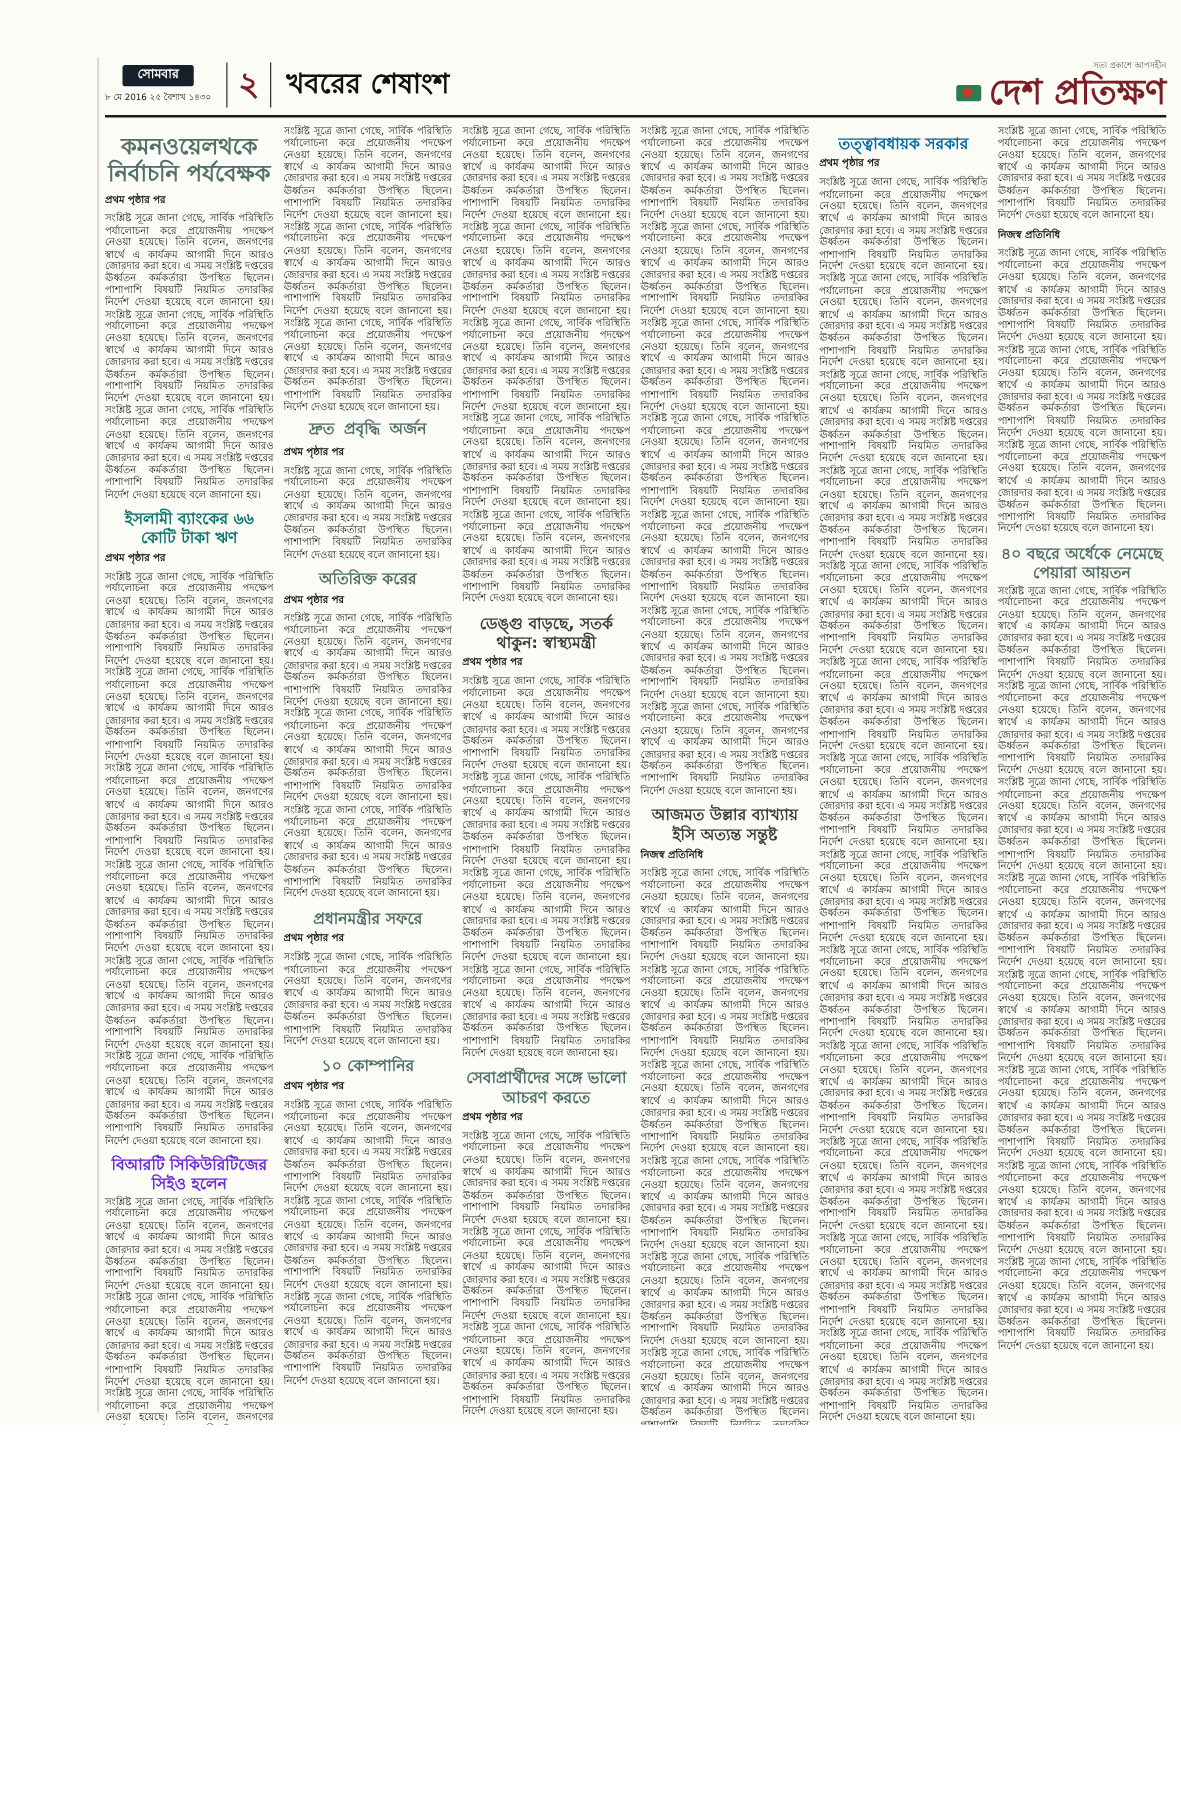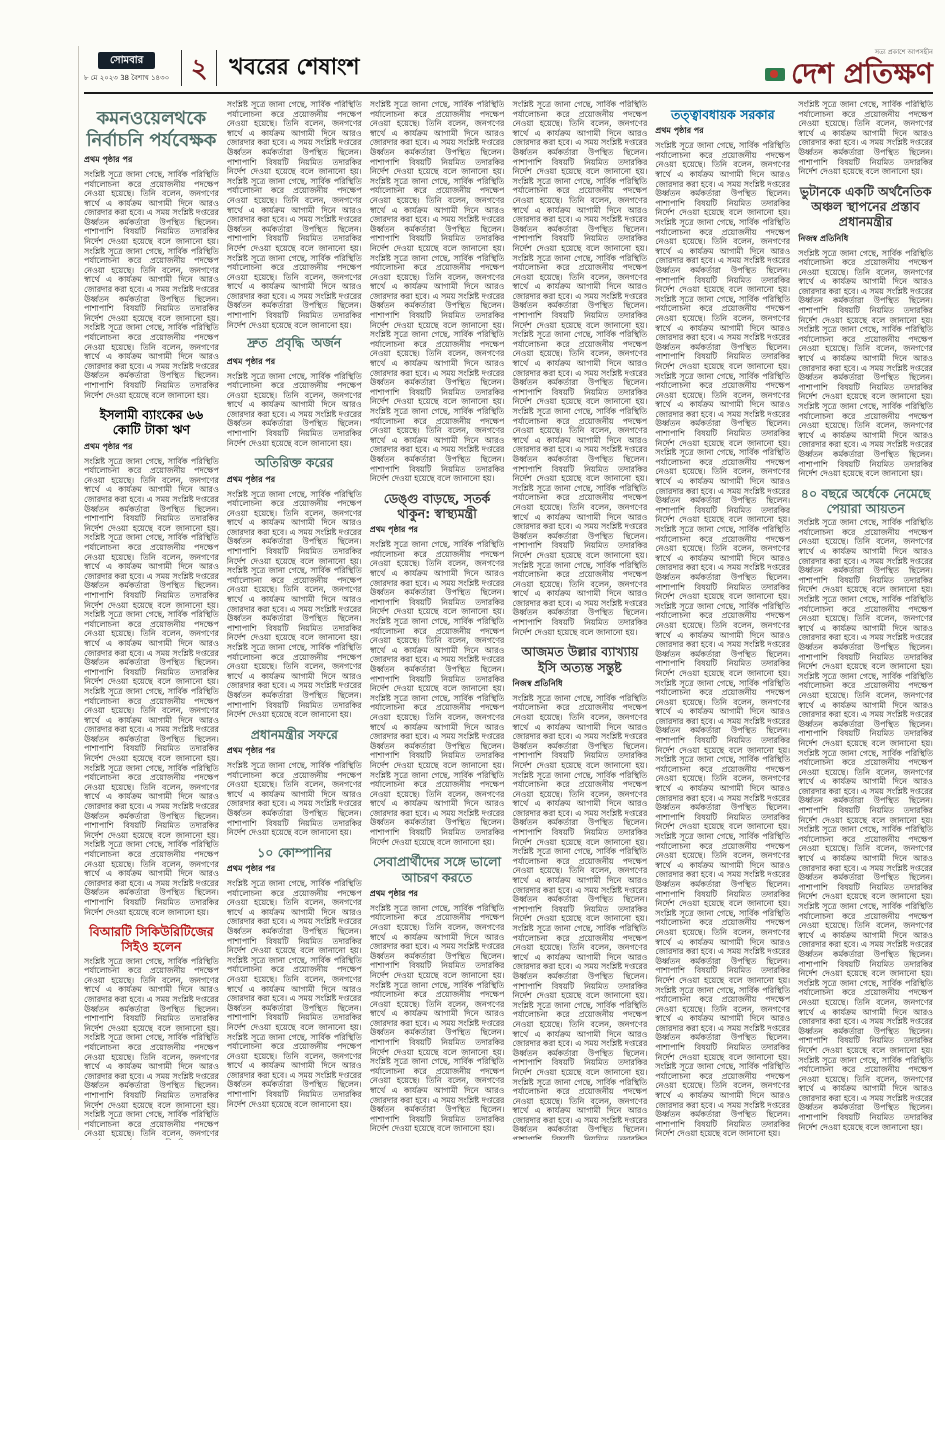--- a/index.html
+++ b/index.html
@@ -73,42 +73,42 @@
   }
 </style>
 </head>
 <body>
 
 <div class="page">
 
   <div class="header">
     <div class="header-left">
       <div class="day-box" style="background: rgb(21, 32, 43);">সোমবার</div>
-      <div class="date-line">৮ মে ২০২৩  38 বৈশাখ ১৪৩০</div>
+      <div class="date-line">৮ মে 2016  ২৫ বৈশাখ ১৪৩০</div>
     </div>
     <div class="pagenum-box" style="color: rgb(123, 31, 36);">২</div>
     <div class="section-title">খবরের শেষাংশ</div>
     <div class="masthead">
       <div class="masthead-tagline">সত্য প্রকাশে আপসহীন</div>
       <div class="masthead-row">
         <span class="flag-icon"></span>
         <span class="masthead-name" style="color: rgb(123, 31, 36);">দেশ প্রতিক্ষণ</span>
       </div>
     </div>
   </div>
 
   <div class="columns">
       <div class="col">
         <h2 class="headline big" style="color: rgb(81, 112, 106);">কমনওয়েলথকে নির্বাচনি পর্যবেক্ষক</h2>
         <div class="subline">প্রথম পৃষ্ঠার পর</div>
         <p class="body-text">সংশ্লিষ্ট সূত্রে জানা গেছে, সার্বিক পরিস্থিতি পর্যালোচনা করে প্রয়োজনীয় পদক্ষেপ নেওয়া হয়েছে। তিনি বলেন, জনগণের স্বার্থে এ কার্যক্রম আগামী দিনে আরও জোরদার করা হবে। এ সময় সংশ্লিষ্ট দপ্তরের ঊর্ধ্বতন কর্মকর্তারা উপস্থিত ছিলেন। পাশাপাশি বিষয়টি নিয়মিত তদারকির নির্দেশ দেওয়া হয়েছে বলে জানানো হয়। সংশ্লিষ্ট সূত্রে জানা গেছে, সার্বিক পরিস্থিতি পর্যালোচনা করে প্রয়োজনীয় পদক্ষেপ নেওয়া হয়েছে। তিনি বলেন, জনগণের স্বার্থে এ কার্যক্রম আগামী দিনে আরও জোরদার করা হবে। এ সময় সংশ্লিষ্ট দপ্তরের ঊর্ধ্বতন কর্মকর্তারা উপস্থিত ছিলেন। পাশাপাশি বিষয়টি নিয়মিত তদারকির নির্দেশ দেওয়া হয়েছে বলে জানানো হয়। সংশ্লিষ্ট সূত্রে জানা গেছে, সার্বিক পরিস্থিতি পর্যালোচনা করে প্রয়োজনীয় পদক্ষেপ নেওয়া হয়েছে। তিনি বলেন, জনগণের স্বার্থে এ কার্যক্রম আগামী দিনে আরও জোরদার করা হবে। এ সময় সংশ্লিষ্ট দপ্তরের ঊর্ধ্বতন কর্মকর্তারা উপস্থিত ছিলেন। পাশাপাশি বিষয়টি নিয়মিত তদারকির নির্দেশ দেওয়া হয়েছে বলে জানানো হয়।</p>
-        <h2 class="headline" style="color: #000000;">ইসলামী ব্যাংকের ৬৬ কোটি টাকা ঋণ</h2>
+        <h2 class="headline" style="color: #0f766e;">ইসলামী ব্যাংকের ৬৬ কোটি টাকা ঋণ</h2>
         <div class="subline">প্রথম পৃষ্ঠার পর</div>
         <p class="body-text">সংশ্লিষ্ট সূত্রে জানা গেছে, সার্বিক পরিস্থিতি পর্যালোচনা করে প্রয়োজনীয় পদক্ষেপ নেওয়া হয়েছে। তিনি বলেন, জনগণের স্বার্থে এ কার্যক্রম আগামী দিনে আরও জোরদার করা হবে। এ সময় সংশ্লিষ্ট দপ্তরের ঊর্ধ্বতন কর্মকর্তারা উপস্থিত ছিলেন। পাশাপাশি বিষয়টি নিয়মিত তদারকির নির্দেশ দেওয়া হয়েছে বলে জানানো হয়। সংশ্লিষ্ট সূত্রে জানা গেছে, সার্বিক পরিস্থিতি পর্যালোচনা করে প্রয়োজনীয় পদক্ষেপ নেওয়া হয়েছে। তিনি বলেন, জনগণের স্বার্থে এ কার্যক্রম আগামী দিনে আরও জোরদার করা হবে। এ সময় সংশ্লিষ্ট দপ্তরের ঊর্ধ্বতন কর্মকর্তারা উপস্থিত ছিলেন। পাশাপাশি বিষয়টি নিয়মিত তদারকির নির্দেশ দেওয়া হয়েছে বলে জানানো হয়। সংশ্লিষ্ট সূত্রে জানা গেছে, সার্বিক পরিস্থিতি পর্যালোচনা করে প্রয়োজনীয় পদক্ষেপ নেওয়া হয়েছে। তিনি বলেন, জনগণের স্বার্থে এ কার্যক্রম আগামী দিনে আরও জোরদার করা হবে। এ সময় সংশ্লিষ্ট দপ্তরের ঊর্ধ্বতন কর্মকর্তারা উপস্থিত ছিলেন। পাশাপাশি বিষয়টি নিয়মিত তদারকির নির্দেশ দেওয়া হয়েছে বলে জানানো হয়। সংশ্লিষ্ট সূত্রে জানা গেছে, সার্বিক পরিস্থিতি পর্যালোচনা করে প্রয়োজনীয় পদক্ষেপ নেওয়া হয়েছে। তিনি বলেন, জনগণের স্বার্থে এ কার্যক্রম আগামী দিনে আরও জোরদার করা হবে। এ সময় সংশ্লিষ্ট দপ্তরের ঊর্ধ্বতন কর্মকর্তারা উপস্থিত ছিলেন। পাশাপাশি বিষয়টি নিয়মিত তদারকির নির্দেশ দেওয়া হয়েছে বলে জানানো হয়। সংশ্লিষ্ট সূত্রে জানা গেছে, সার্বিক পরিস্থিতি পর্যালোচনা করে প্রয়োজনীয় পদক্ষেপ নেওয়া হয়েছে। তিনি বলেন, জনগণের স্বার্থে এ কার্যক্রম আগামী দিনে আরও জোরদার করা হবে। এ সময় সংশ্লিষ্ট দপ্তরের ঊর্ধ্বতন কর্মকর্তারা উপস্থিত ছিলেন। পাশাপাশি বিষয়টি নিয়মিত তদারকির নির্দেশ দেওয়া হয়েছে বলে জানানো হয়। সংশ্লিষ্ট সূত্রে জানা গেছে, সার্বিক পরিস্থিতি পর্যালোচনা করে প্রয়োজনীয় পদক্ষেপ নেওয়া হয়েছে। তিনি বলেন, জনগণের স্বার্থে এ কার্যক্রম আগামী দিনে আরও জোরদার করা হবে। এ সময় সংশ্লিষ্ট দপ্তরের ঊর্ধ্বতন কর্মকর্তারা উপস্থিত ছিলেন। পাশাপাশি বিষয়টি নিয়মিত তদারকির নির্দেশ দেওয়া হয়েছে বলে জানানো হয়।</p>
-        <h2 class="headline" style="color: #b91c1c;">বিআরটি সিকিউরিটিজের সিইও হলেন</h2>
+        <h2 class="headline" style="color: #6d28d9;">বিআরটি সিকিউরিটিজের সিইও হলেন</h2>
         <p class="body-text">সংশ্লিষ্ট সূত্রে জানা গেছে, সার্বিক পরিস্থিতি পর্যালোচনা করে প্রয়োজনীয় পদক্ষেপ নেওয়া হয়েছে। তিনি বলেন, জনগণের স্বার্থে এ কার্যক্রম আগামী দিনে আরও জোরদার করা হবে। এ সময় সংশ্লিষ্ট দপ্তরের ঊর্ধ্বতন কর্মকর্তারা উপস্থিত ছিলেন। পাশাপাশি বিষয়টি নিয়মিত তদারকির নির্দেশ দেওয়া হয়েছে বলে জানানো হয়। সংশ্লিষ্ট সূত্রে জানা গেছে, সার্বিক পরিস্থিতি পর্যালোচনা করে প্রয়োজনীয় পদক্ষেপ নেওয়া হয়েছে। তিনি বলেন, জনগণের স্বার্থে এ কার্যক্রম আগামী দিনে আরও জোরদার করা হবে। এ সময় সংশ্লিষ্ট দপ্তরের ঊর্ধ্বতন কর্মকর্তারা উপস্থিত ছিলেন। পাশাপাশি বিষয়টি নিয়মিত তদারকির নির্দেশ দেওয়া হয়েছে বলে জানানো হয়। সংশ্লিষ্ট সূত্রে জানা গেছে, সার্বিক পরিস্থিতি পর্যালোচনা করে প্রয়োজনীয় পদক্ষেপ নেওয়া হয়েছে। তিনি বলেন, জনগণের স্বার্থে এ কার্যক্রম আগামী দিনে আরও জোরদার করা হবে। এ সময় সংশ্লিষ্ট দপ্তরের ঊর্ধ্বতন কর্মকর্তারা উপস্থিত ছিলেন। পাশাপাশি বিষয়টি নিয়মিত তদারকির নির্দেশ দেওয়া হয়েছে বলে জানানো হয়।</p>
       </div>
       <div class="col">
         <p class="body-text">সংশ্লিষ্ট সূত্রে জানা গেছে, সার্বিক পরিস্থিতি পর্যালোচনা করে প্রয়োজনীয় পদক্ষেপ নেওয়া হয়েছে। তিনি বলেন, জনগণের স্বার্থে এ কার্যক্রম আগামী দিনে আরও জোরদার করা হবে। এ সময় সংশ্লিষ্ট দপ্তরের ঊর্ধ্বতন কর্মকর্তারা উপস্থিত ছিলেন। পাশাপাশি বিষয়টি নিয়মিত তদারকির নির্দেশ দেওয়া হয়েছে বলে জানানো হয়। সংশ্লিষ্ট সূত্রে জানা গেছে, সার্বিক পরিস্থিতি পর্যালোচনা করে প্রয়োজনীয় পদক্ষেপ নেওয়া হয়েছে। তিনি বলেন, জনগণের স্বার্থে এ কার্যক্রম আগামী দিনে আরও জোরদার করা হবে। এ সময় সংশ্লিষ্ট দপ্তরের ঊর্ধ্বতন কর্মকর্তারা উপস্থিত ছিলেন। পাশাপাশি বিষয়টি নিয়মিত তদারকির নির্দেশ দেওয়া হয়েছে বলে জানানো হয়। সংশ্লিষ্ট সূত্রে জানা গেছে, সার্বিক পরিস্থিতি পর্যালোচনা করে প্রয়োজনীয় পদক্ষেপ নেওয়া হয়েছে। তিনি বলেন, জনগণের স্বার্থে এ কার্যক্রম আগামী দিনে আরও জোরদার করা হবে। এ সময় সংশ্লিষ্ট দপ্তরের ঊর্ধ্বতন কর্মকর্তারা উপস্থিত ছিলেন। পাশাপাশি বিষয়টি নিয়মিত তদারকির নির্দেশ দেওয়া হয়েছে বলে জানানো হয়।</p>
         <h2 class="headline" style="color: rgb(81, 112, 106); font-family: Liberation Mono, monospace;">দ্রুত প্রবৃদ্ধি অর্জন</h2>
         <div class="subline">প্রথম পৃষ্ঠার পর</div>
         <p class="body-text">সংশ্লিষ্ট সূত্রে জানা গেছে, সার্বিক পরিস্থিতি পর্যালোচনা করে প্রয়োজনীয় পদক্ষেপ নেওয়া হয়েছে। তিনি বলেন, জনগণের স্বার্থে এ কার্যক্রম আগামী দিনে আরও জোরদার করা হবে। এ সময় সংশ্লিষ্ট দপ্তরের ঊর্ধ্বতন কর্মকর্তারা উপস্থিত ছিলেন। পাশাপাশি বিষয়টি নিয়মিত তদারকির নির্দেশ দেওয়া হয়েছে বলে জানানো হয়।</p>
         <h2 class="headline" style="color: rgb(81, 112, 106);">অতিরিক্ত করের</h2>
         <div class="subline">প্রথম পৃষ্ঠার পর</div>
         <p class="body-text">সংশ্লিষ্ট সূত্রে জানা গেছে, সার্বিক পরিস্থিতি পর্যালোচনা করে প্রয়োজনীয় পদক্ষেপ নেওয়া হয়েছে। তিনি বলেন, জনগণের স্বার্থে এ কার্যক্রম আগামী দিনে আরও জোরদার করা হবে। এ সময় সংশ্লিষ্ট দপ্তরের ঊর্ধ্বতন কর্মকর্তারা উপস্থিত ছিলেন। পাশাপাশি বিষয়টি নিয়মিত তদারকির নির্দেশ দেওয়া হয়েছে বলে জানানো হয়। সংশ্লিষ্ট সূত্রে জানা গেছে, সার্বিক পরিস্থিতি পর্যালোচনা করে প্রয়োজনীয় পদক্ষেপ নেওয়া হয়েছে। তিনি বলেন, জনগণের স্বার্থে এ কার্যক্রম আগামী দিনে আরও জোরদার করা হবে। এ সময় সংশ্লিষ্ট দপ্তরের ঊর্ধ্বতন কর্মকর্তারা উপস্থিত ছিলেন। পাশাপাশি বিষয়টি নিয়মিত তদারকির নির্দেশ দেওয়া হয়েছে বলে জানানো হয়। সংশ্লিষ্ট সূত্রে জানা গেছে, সার্বিক পরিস্থিতি পর্যালোচনা করে প্রয়োজনীয় পদক্ষেপ নেওয়া হয়েছে। তিনি বলেন, জনগণের স্বার্থে এ কার্যক্রম আগামী দিনে আরও জোরদার করা হবে। এ সময় সংশ্লিষ্ট দপ্তরের ঊর্ধ্বতন কর্মকর্তারা উপস্থিত ছিলেন। পাশাপাশি বিষয়টি নিয়মিত তদারকির নির্দেশ দেওয়া হয়েছে বলে জানানো হয়।</p>
@@ -134,21 +134,20 @@
         <div class="subline">নিজস্ব প্রতিনিধি</div>
         <p class="body-text">সংশ্লিষ্ট সূত্রে জানা গেছে, সার্বিক পরিস্থিতি পর্যালোচনা করে প্রয়োজনীয় পদক্ষেপ নেওয়া হয়েছে। তিনি বলেন, জনগণের স্বার্থে এ কার্যক্রম আগামী দিনে আরও জোরদার করা হবে। এ সময় সংশ্লিষ্ট দপ্তরের ঊর্ধ্বতন কর্মকর্তারা উপস্থিত ছিলেন। পাশাপাশি বিষয়টি নিয়মিত তদারকির নির্দেশ দেওয়া হয়েছে বলে জানানো হয়। সংশ্লিষ্ট সূত্রে জানা গেছে, সার্বিক পরিস্থিতি পর্যালোচনা করে প্রয়োজনীয় পদক্ষেপ নেওয়া হয়েছে। তিনি বলেন, জনগণের স্বার্থে এ কার্যক্রম আগামী দিনে আরও জোরদার করা হবে। এ সময় সংশ্লিষ্ট দপ্তরের ঊর্ধ্বতন কর্মকর্তারা উপস্থিত ছিলেন। পাশাপাশি বিষয়টি নিয়মিত তদারকির নির্দেশ দেওয়া হয়েছে বলে জানানো হয়। সংশ্লিষ্ট সূত্রে জানা গেছে, সার্বিক পরিস্থিতি পর্যালোচনা করে প্রয়োজনীয় পদক্ষেপ নেওয়া হয়েছে। তিনি বলেন, জনগণের স্বার্থে এ কার্যক্রম আগামী দিনে আরও জোরদার করা হবে। এ সময় সংশ্লিষ্ট দপ্তরের ঊর্ধ্বতন কর্মকর্তারা উপস্থিত ছিলেন। পাশাপাশি বিষয়টি নিয়মিত তদারকির নির্দেশ দেওয়া হয়েছে বলে জানানো হয়। সংশ্লিষ্ট সূত্রে জানা গেছে, সার্বিক পরিস্থিতি পর্যালোচনা করে প্রয়োজনীয় পদক্ষেপ নেওয়া হয়েছে। তিনি বলেন, জনগণের স্বার্থে এ কার্যক্রম আগামী দিনে আরও জোরদার করা হবে। এ সময় সংশ্লিষ্ট দপ্তরের ঊর্ধ্বতন কর্মকর্তারা উপস্থিত ছিলেন। পাশাপাশি বিষয়টি নিয়মিত তদারকির নির্দেশ দেওয়া হয়েছে বলে জানানো হয়। সংশ্লিষ্ট সূত্রে জানা গেছে, সার্বিক পরিস্থিতি পর্যালোচনা করে প্রয়োজনীয় পদক্ষেপ নেওয়া হয়েছে। তিনি বলেন, জনগণের স্বার্থে এ কার্যক্রম আগামী দিনে আরও জোরদার করা হবে। এ সময় সংশ্লিষ্ট দপ্তরের ঊর্ধ্বতন কর্মকর্তারা উপস্থিত ছিলেন। পাশাপাশি বিষয়টি নিয়মিত তদারকির নির্দেশ দেওয়া হয়েছে বলে জানানো হয়। সংশ্লিষ্ট সূত্রে জানা গেছে, সার্বিক পরিস্থিতি পর্যালোচনা করে প্রয়োজনীয় পদক্ষেপ নেওয়া হয়েছে। তিনি বলেন, জনগণের স্বার্থে এ কার্যক্রম আগামী দিনে আরও জোরদার করা হবে। এ সময় সংশ্লিষ্ট দপ্তরের ঊর্ধ্বতন কর্মকর্তারা উপস্থিত ছিলেন। পাশাপাশি বিষয়টি নিয়মিত তদারকির নির্দেশ দেওয়া হয়েছে বলে জানানো হয়।</p>
       </div>
       <div class="col">
         <h2 class="headline" style="color: #0369a1;">তত্ত্বাবধায়ক সরকার</h2>
         <div class="subline">প্রথম পৃষ্ঠার পর</div>
         <p class="body-text">সংশ্লিষ্ট সূত্রে জানা গেছে, সার্বিক পরিস্থিতি পর্যালোচনা করে প্রয়োজনীয় পদক্ষেপ নেওয়া হয়েছে। তিনি বলেন, জনগণের স্বার্থে এ কার্যক্রম আগামী দিনে আরও জোরদার করা হবে। এ সময় সংশ্লিষ্ট দপ্তরের ঊর্ধ্বতন কর্মকর্তারা উপস্থিত ছিলেন। পাশাপাশি বিষয়টি নিয়মিত তদারকির নির্দেশ দেওয়া হয়েছে বলে জানানো হয়। সংশ্লিষ্ট সূত্রে জানা গেছে, সার্বিক পরিস্থিতি পর্যালোচনা করে প্রয়োজনীয় পদক্ষেপ নেওয়া হয়েছে। তিনি বলেন, জনগণের স্বার্থে এ কার্যক্রম আগামী দিনে আরও জোরদার করা হবে। এ সময় সংশ্লিষ্ট দপ্তরের ঊর্ধ্বতন কর্মকর্তারা উপস্থিত ছিলেন। পাশাপাশি বিষয়টি নিয়মিত তদারকির নির্দেশ দেওয়া হয়েছে বলে জানানো হয়। সংশ্লিষ্ট সূত্রে জানা গেছে, সার্বিক পরিস্থিতি পর্যালোচনা করে প্রয়োজনীয় পদক্ষেপ নেওয়া হয়েছে। তিনি বলেন, জনগণের স্বার্থে এ কার্যক্রম আগামী দিনে আরও জোরদার করা হবে। এ সময় সংশ্লিষ্ট দপ্তরের ঊর্ধ্বতন কর্মকর্তারা উপস্থিত ছিলেন। পাশাপাশি বিষয়টি নিয়মিত তদারকির নির্দেশ দেওয়া হয়েছে বলে জানানো হয়। সংশ্লিষ্ট সূত্রে জানা গেছে, সার্বিক পরিস্থিতি পর্যালোচনা করে প্রয়োজনীয় পদক্ষেপ নেওয়া হয়েছে। তিনি বলেন, জনগণের স্বার্থে এ কার্যক্রম আগামী দিনে আরও জোরদার করা হবে। এ সময় সংশ্লিষ্ট দপ্তরের ঊর্ধ্বতন কর্মকর্তারা উপস্থিত ছিলেন। পাশাপাশি বিষয়টি নিয়মিত তদারকির নির্দেশ দেওয়া হয়েছে বলে জানানো হয়। সংশ্লিষ্ট সূত্রে জানা গেছে, সার্বিক পরিস্থিতি পর্যালোচনা করে প্রয়োজনীয় পদক্ষেপ নেওয়া হয়েছে। তিনি বলেন, জনগণের স্বার্থে এ কার্যক্রম আগামী দিনে আরও জোরদার করা হবে। এ সময় সংশ্লিষ্ট দপ্তরের ঊর্ধ্বতন কর্মকর্তারা উপস্থিত ছিলেন। পাশাপাশি বিষয়টি নিয়মিত তদারকির নির্দেশ দেওয়া হয়েছে বলে জানানো হয়। সংশ্লিষ্ট সূত্রে জানা গেছে, সার্বিক পরিস্থিতি পর্যালোচনা করে প্রয়োজনীয় পদক্ষেপ নেওয়া হয়েছে। তিনি বলেন, জনগণের স্বার্থে এ কার্যক্রম আগামী দিনে আরও জোরদার করা হবে। এ সময় সংশ্লিষ্ট দপ্তরের ঊর্ধ্বতন কর্মকর্তারা উপস্থিত ছিলেন। পাশাপাশি বিষয়টি নিয়মিত তদারকির নির্দেশ দেওয়া হয়েছে বলে জানানো হয়। সংশ্লিষ্ট সূত্রে জানা গেছে, সার্বিক পরিস্থিতি পর্যালোচনা করে প্রয়োজনীয় পদক্ষেপ নেওয়া হয়েছে। তিনি বলেন, জনগণের স্বার্থে এ কার্যক্রম আগামী দিনে আরও জোরদার করা হবে। এ সময় সংশ্লিষ্ট দপ্তরের ঊর্ধ্বতন কর্মকর্তারা উপস্থিত ছিলেন। পাশাপাশি বিষয়টি নিয়মিত তদারকির নির্দেশ দেওয়া হয়েছে বলে জানানো হয়। সংশ্লিষ্ট সূত্রে জানা গেছে, সার্বিক পরিস্থিতি পর্যালোচনা করে প্রয়োজনীয় পদক্ষেপ নেওয়া হয়েছে। তিনি বলেন, জনগণের স্বার্থে এ কার্যক্রম আগামী দিনে আরও জোরদার করা হবে। এ সময় সংশ্লিষ্ট দপ্তরের ঊর্ধ্বতন কর্মকর্তারা উপস্থিত ছিলেন। পাশাপাশি বিষয়টি নিয়মিত তদারকির নির্দেশ দেওয়া হয়েছে বলে জানানো হয়। সংশ্লিষ্ট সূত্রে জানা গেছে, সার্বিক পরিস্থিতি পর্যালোচনা করে প্রয়োজনীয় পদক্ষেপ নেওয়া হয়েছে। তিনি বলেন, জনগণের স্বার্থে এ কার্যক্রম আগামী দিনে আরও জোরদার করা হবে। এ সময় সংশ্লিষ্ট দপ্তরের ঊর্ধ্বতন কর্মকর্তারা উপস্থিত ছিলেন। পাশাপাশি বিষয়টি নিয়মিত তদারকির নির্দেশ দেওয়া হয়েছে বলে জানানো হয়। সংশ্লিষ্ট সূত্রে জানা গেছে, সার্বিক পরিস্থিতি পর্যালোচনা করে প্রয়োজনীয় পদক্ষেপ নেওয়া হয়েছে। তিনি বলেন, জনগণের স্বার্থে এ কার্যক্রম আগামী দিনে আরও জোরদার করা হবে। এ সময় সংশ্লিষ্ট দপ্তরের ঊর্ধ্বতন কর্মকর্তারা উপস্থিত ছিলেন। পাশাপাশি বিষয়টি নিয়মিত তদারকির নির্দেশ দেওয়া হয়েছে বলে জানানো হয়। সংশ্লিষ্ট সূত্রে জানা গেছে, সার্বিক পরিস্থিতি পর্যালোচনা করে প্রয়োজনীয় পদক্ষেপ নেওয়া হয়েছে। তিনি বলেন, জনগণের স্বার্থে এ কার্যক্রম আগামী দিনে আরও জোরদার করা হবে। এ সময় সংশ্লিষ্ট দপ্তরের ঊর্ধ্বতন কর্মকর্তারা উপস্থিত ছিলেন। পাশাপাশি বিষয়টি নিয়মিত তদারকির নির্দেশ দেওয়া হয়েছে বলে জানানো হয়। সংশ্লিষ্ট সূত্রে জানা গেছে, সার্বিক পরিস্থিতি পর্যালোচনা করে প্রয়োজনীয় পদক্ষেপ নেওয়া হয়েছে। তিনি বলেন, জনগণের স্বার্থে এ কার্যক্রম আগামী দিনে আরও জোরদার করা হবে। এ সময় সংশ্লিষ্ট দপ্তরের ঊর্ধ্বতন কর্মকর্তারা উপস্থিত ছিলেন। পাশাপাশি বিষয়টি নিয়মিত তদারকির নির্দেশ দেওয়া হয়েছে বলে জানানো হয়। সংশ্লিষ্ট সূত্রে জানা গেছে, সার্বিক পরিস্থিতি পর্যালোচনা করে প্রয়োজনীয় পদক্ষেপ নেওয়া হয়েছে। তিনি বলেন, জনগণের স্বার্থে এ কার্যক্রম আগামী দিনে আরও জোরদার করা হবে। এ সময় সংশ্লিষ্ট দপ্তরের ঊর্ধ্বতন কর্মকর্তারা উপস্থিত ছিলেন। পাশাপাশি বিষয়টি নিয়মিত তদারকির নির্দেশ দেওয়া হয়েছে বলে জানানো হয়।</p>
       </div>
       <div class="col">
         <p class="body-text">সংশ্লিষ্ট সূত্রে জানা গেছে, সার্বিক পরিস্থিতি পর্যালোচনা করে প্রয়োজনীয় পদক্ষেপ নেওয়া হয়েছে। তিনি বলেন, জনগণের স্বার্থে এ কার্যক্রম আগামী দিনে আরও জোরদার করা হবে। এ সময় সংশ্লিষ্ট দপ্তরের ঊর্ধ্বতন কর্মকর্তারা উপস্থিত ছিলেন। পাশাপাশি বিষয়টি নিয়মিত তদারকির নির্দেশ দেওয়া হয়েছে বলে জানানো হয়।</p>
-        <h2 class="headline" style="color: rgb(60, 60, 60);">ভুটানকে একটি অর্থনৈতিক অঞ্চল স্থাপনের প্রস্তাব প্রধানমন্ত্রীর</h2>
         <div class="subline">নিজস্ব প্রতিনিধি</div>
         <p class="body-text">সংশ্লিষ্ট সূত্রে জানা গেছে, সার্বিক পরিস্থিতি পর্যালোচনা করে প্রয়োজনীয় পদক্ষেপ নেওয়া হয়েছে। তিনি বলেন, জনগণের স্বার্থে এ কার্যক্রম আগামী দিনে আরও জোরদার করা হবে। এ সময় সংশ্লিষ্ট দপ্তরের ঊর্ধ্বতন কর্মকর্তারা উপস্থিত ছিলেন। পাশাপাশি বিষয়টি নিয়মিত তদারকির নির্দেশ দেওয়া হয়েছে বলে জানানো হয়। সংশ্লিষ্ট সূত্রে জানা গেছে, সার্বিক পরিস্থিতি পর্যালোচনা করে প্রয়োজনীয় পদক্ষেপ নেওয়া হয়েছে। তিনি বলেন, জনগণের স্বার্থে এ কার্যক্রম আগামী দিনে আরও জোরদার করা হবে। এ সময় সংশ্লিষ্ট দপ্তরের ঊর্ধ্বতন কর্মকর্তারা উপস্থিত ছিলেন। পাশাপাশি বিষয়টি নিয়মিত তদারকির নির্দেশ দেওয়া হয়েছে বলে জানানো হয়। সংশ্লিষ্ট সূত্রে জানা গেছে, সার্বিক পরিস্থিতি পর্যালোচনা করে প্রয়োজনীয় পদক্ষেপ নেওয়া হয়েছে। তিনি বলেন, জনগণের স্বার্থে এ কার্যক্রম আগামী দিনে আরও জোরদার করা হবে। এ সময় সংশ্লিষ্ট দপ্তরের ঊর্ধ্বতন কর্মকর্তারা উপস্থিত ছিলেন। পাশাপাশি বিষয়টি নিয়মিত তদারকির নির্দেশ দেওয়া হয়েছে বলে জানানো হয়।</p>
         <h2 class="headline" style="color: rgb(81, 112, 106);">৪০ বছরে অর্ধেকে নেমেছে পেয়ারা আয়তন</h2>
         <p class="body-text">সংশ্লিষ্ট সূত্রে জানা গেছে, সার্বিক পরিস্থিতি পর্যালোচনা করে প্রয়োজনীয় পদক্ষেপ নেওয়া হয়েছে। তিনি বলেন, জনগণের স্বার্থে এ কার্যক্রম আগামী দিনে আরও জোরদার করা হবে। এ সময় সংশ্লিষ্ট দপ্তরের ঊর্ধ্বতন কর্মকর্তারা উপস্থিত ছিলেন। পাশাপাশি বিষয়টি নিয়মিত তদারকির নির্দেশ দেওয়া হয়েছে বলে জানানো হয়। সংশ্লিষ্ট সূত্রে জানা গেছে, সার্বিক পরিস্থিতি পর্যালোচনা করে প্রয়োজনীয় পদক্ষেপ নেওয়া হয়েছে। তিনি বলেন, জনগণের স্বার্থে এ কার্যক্রম আগামী দিনে আরও জোরদার করা হবে। এ সময় সংশ্লিষ্ট দপ্তরের ঊর্ধ্বতন কর্মকর্তারা উপস্থিত ছিলেন। পাশাপাশি বিষয়টি নিয়মিত তদারকির নির্দেশ দেওয়া হয়েছে বলে জানানো হয়। সংশ্লিষ্ট সূত্রে জানা গেছে, সার্বিক পরিস্থিতি পর্যালোচনা করে প্রয়োজনীয় পদক্ষেপ নেওয়া হয়েছে। তিনি বলেন, জনগণের স্বার্থে এ কার্যক্রম আগামী দিনে আরও জোরদার করা হবে। এ সময় সংশ্লিষ্ট দপ্তরের ঊর্ধ্বতন কর্মকর্তারা উপস্থিত ছিলেন। পাশাপাশি বিষয়টি নিয়মিত তদারকির নির্দেশ দেওয়া হয়েছে বলে জানানো হয়। সংশ্লিষ্ট সূত্রে জানা গেছে, সার্বিক পরিস্থিতি পর্যালোচনা করে প্রয়োজনীয় পদক্ষেপ নেওয়া হয়েছে। তিনি বলেন, জনগণের স্বার্থে এ কার্যক্রম আগামী দিনে আরও জোরদার করা হবে। এ সময় সংশ্লিষ্ট দপ্তরের ঊর্ধ্বতন কর্মকর্তারা উপস্থিত ছিলেন। পাশাপাশি বিষয়টি নিয়মিত তদারকির নির্দেশ দেওয়া হয়েছে বলে জানানো হয়। সংশ্লিষ্ট সূত্রে জানা গেছে, সার্বিক পরিস্থিতি পর্যালোচনা করে প্রয়োজনীয় পদক্ষেপ নেওয়া হয়েছে। তিনি বলেন, জনগণের স্বার্থে এ কার্যক্রম আগামী দিনে আরও জোরদার করা হবে। এ সময় সংশ্লিষ্ট দপ্তরের ঊর্ধ্বতন কর্মকর্তারা উপস্থিত ছিলেন। পাশাপাশি বিষয়টি নিয়মিত তদারকির নির্দেশ দেওয়া হয়েছে বলে জানানো হয়। সংশ্লিষ্ট সূত্রে জানা গেছে, সার্বিক পরিস্থিতি পর্যালোচনা করে প্রয়োজনীয় পদক্ষেপ নেওয়া হয়েছে। তিনি বলেন, জনগণের স্বার্থে এ কার্যক্রম আগামী দিনে আরও জোরদার করা হবে। এ সময় সংশ্লিষ্ট দপ্তরের ঊর্ধ্বতন কর্মকর্তারা উপস্থিত ছিলেন। পাশাপাশি বিষয়টি নিয়মিত তদারকির নির্দেশ দেওয়া হয়েছে বলে জানানো হয়। সংশ্লিষ্ট সূত্রে জানা গেছে, সার্বিক পরিস্থিতি পর্যালোচনা করে প্রয়োজনীয় পদক্ষেপ নেওয়া হয়েছে। তিনি বলেন, জনগণের স্বার্থে এ কার্যক্রম আগামী দিনে আরও জোরদার করা হবে। এ সময় সংশ্লিষ্ট দপ্তরের ঊর্ধ্বতন কর্মকর্তারা উপস্থিত ছিলেন। পাশাপাশি বিষয়টি নিয়মিত তদারকির নির্দেশ দেওয়া হয়েছে বলে জানানো হয়। সংশ্লিষ্ট সূত্রে জানা গেছে, সার্বিক পরিস্থিতি পর্যালোচনা করে প্রয়োজনীয় পদক্ষেপ নেওয়া হয়েছে। তিনি বলেন, জনগণের স্বার্থে এ কার্যক্রম আগামী দিনে আরও জোরদার করা হবে। এ সময় সংশ্লিষ্ট দপ্তরের ঊর্ধ্বতন কর্মকর্তারা উপস্থিত ছিলেন। পাশাপাশি বিষয়টি নিয়মিত তদারকির নির্দেশ দেওয়া হয়েছে বলে জানানো হয়।</p>
       </div>
     </div>
 
 </div>
 
 </body></html>

